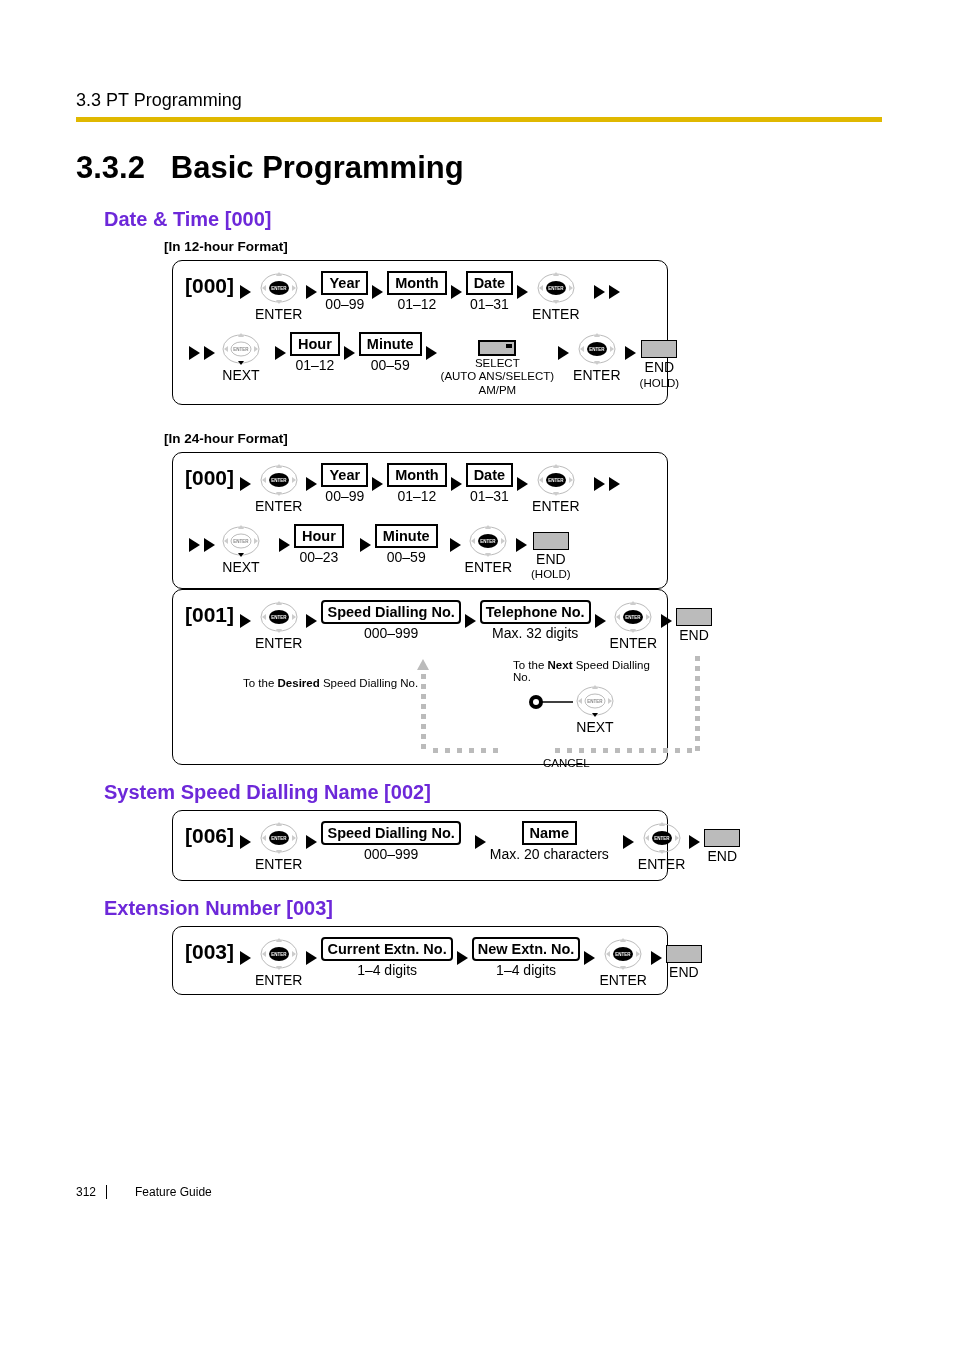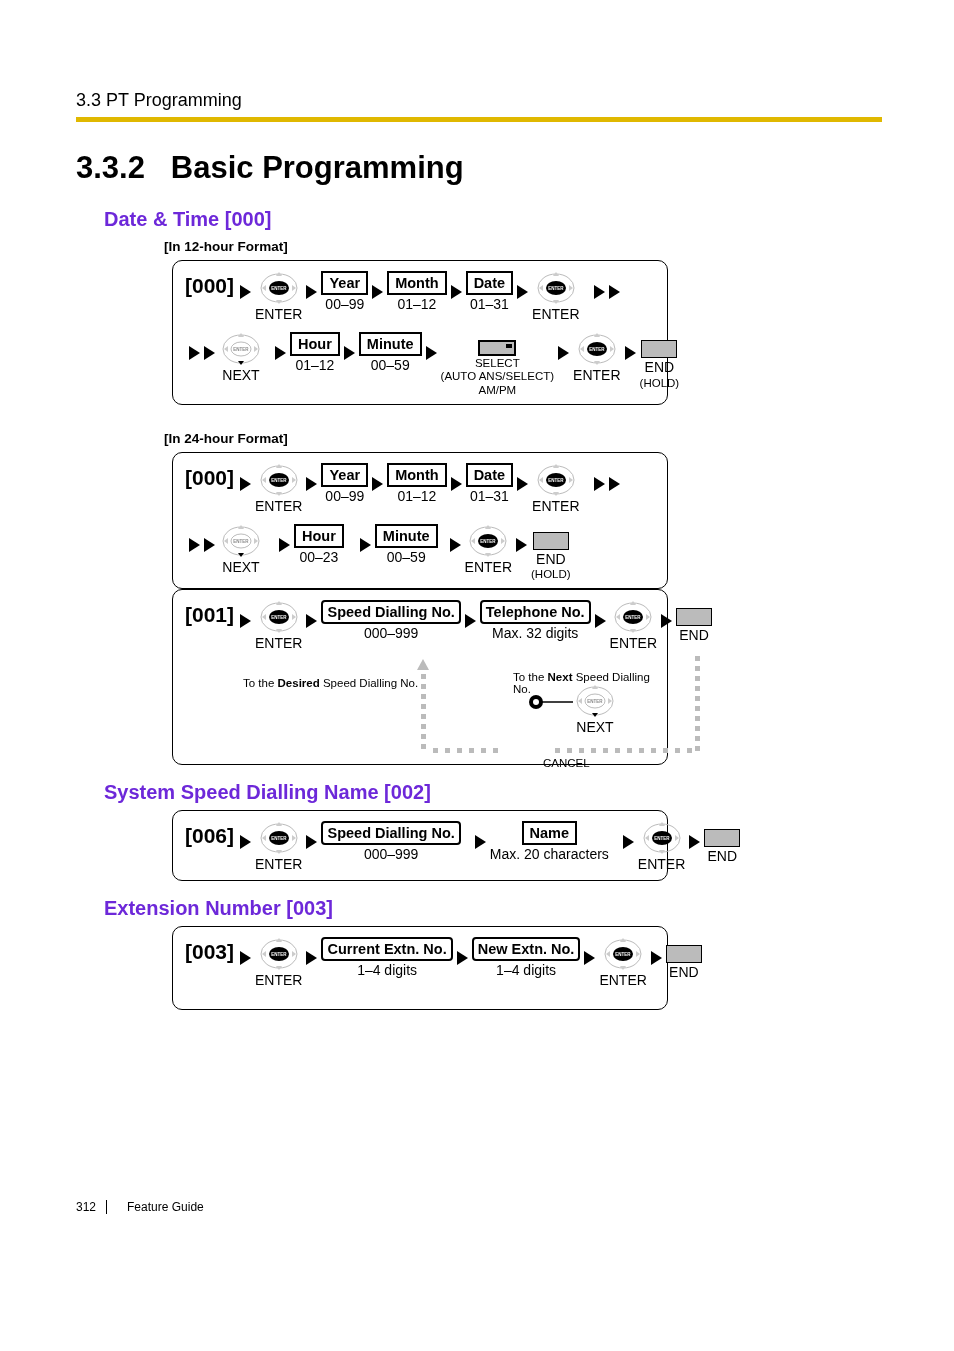--- a/index.html
+++ b/index.html
@@ -145,21 +145,21 @@
     width: 34px; height: 16px;
     border: 1.5px solid #000;
     background: #bbb;
     margin-top: 8px;
   }
   .footer {
     margin-top: 190px;
     font-size: 12px;
     display:flex;
     align-items:center;
-    gap:20px;
+    gap:28px;
   }
   .footer .pn {
     padding-right:10px;
     border-right:1px solid #000;
   }
   .note-line { font-size:11.5px; }
   .note-line b { font-weight:bold; }
   .cancel-lbl { font-size:11.5px; }
   svg { display:block; }
   .vstack { display:flex; flex-direction:column; align-items:center; }
@@ -488,21 +488,21 @@
         </g>
 
         <line x1="358" y1="46" x2="390" y2="46" stroke="#000" stroke-width="1.5"></line>
         <circle cx="353" cy="46" r="7" fill="#000"></circle>
         <circle cx="353" cy="46" r="3" fill="#fff"></circle>
       </svg>
 
       <div class="note-line" style="position:absolute;left:60px;top:21px;">
         <span>To the </span><b>Desired</b><span> Speed Dialling No.</span>
       </div>
-      <div class="note-line" style="position:absolute;left:330px;top:15px;">
+      <div class="note-line" style="position:absolute;left:330px;top:3px;">
         <span>To the </span><b>Next</b><span> Speed Dialling No.</span>
       </div>
 
       <div class="vstack" style="position:absolute;left:392px;top:28px">
         <svg class="next-icon" viewBox="0 0 40 34">
             <ellipse cx="20" cy="17" rx="18" ry="14" fill="none" stroke="#bbb" stroke-width="1"></ellipse>
             <ellipse cx="20" cy="17" rx="10" ry="7" fill="none" stroke="#bbb"></ellipse>
             <text x="20" y="19" font-size="4.5" fill="#888" text-anchor="middle" font-weight="bold">ENTER</text>
             <polygon points="20,1 17,5 23,5" fill="#ccc"></polygon>
             <polygon points="20,33 17,29 23,29" fill="#000"></polygon>
@@ -560,21 +560,21 @@
       </div>
       <span class="tri"></span>
       <div class="item">
         <div class="end-rect"></div>
         <div class="cap">END</div>
       </div>
     </div>
   </div>
 
   <div class="h2">Extension Number [003]</div>
-  <div class="diagram" style="padding-bottom:20px">
+  <div class="diagram" style="padding-bottom:5px">
     <div class="flow-row">
       <div class="item">
           <div class="code-box">[003]</div>
         </div>
       <span class="tri"></span>
       <div class="item">
         <svg class="enter-icon" viewBox="0 0 40 34">
             <ellipse cx="20" cy="17" rx="18" ry="14" fill="none" stroke="#bbb" stroke-width="1"></ellipse>
             <ellipse cx="20" cy="17" rx="10" ry="7" fill="#000"></ellipse>
             <text x="20" y="19" font-size="4.5" fill="#fff" text-anchor="middle" font-weight="bold">ENTER</text>

